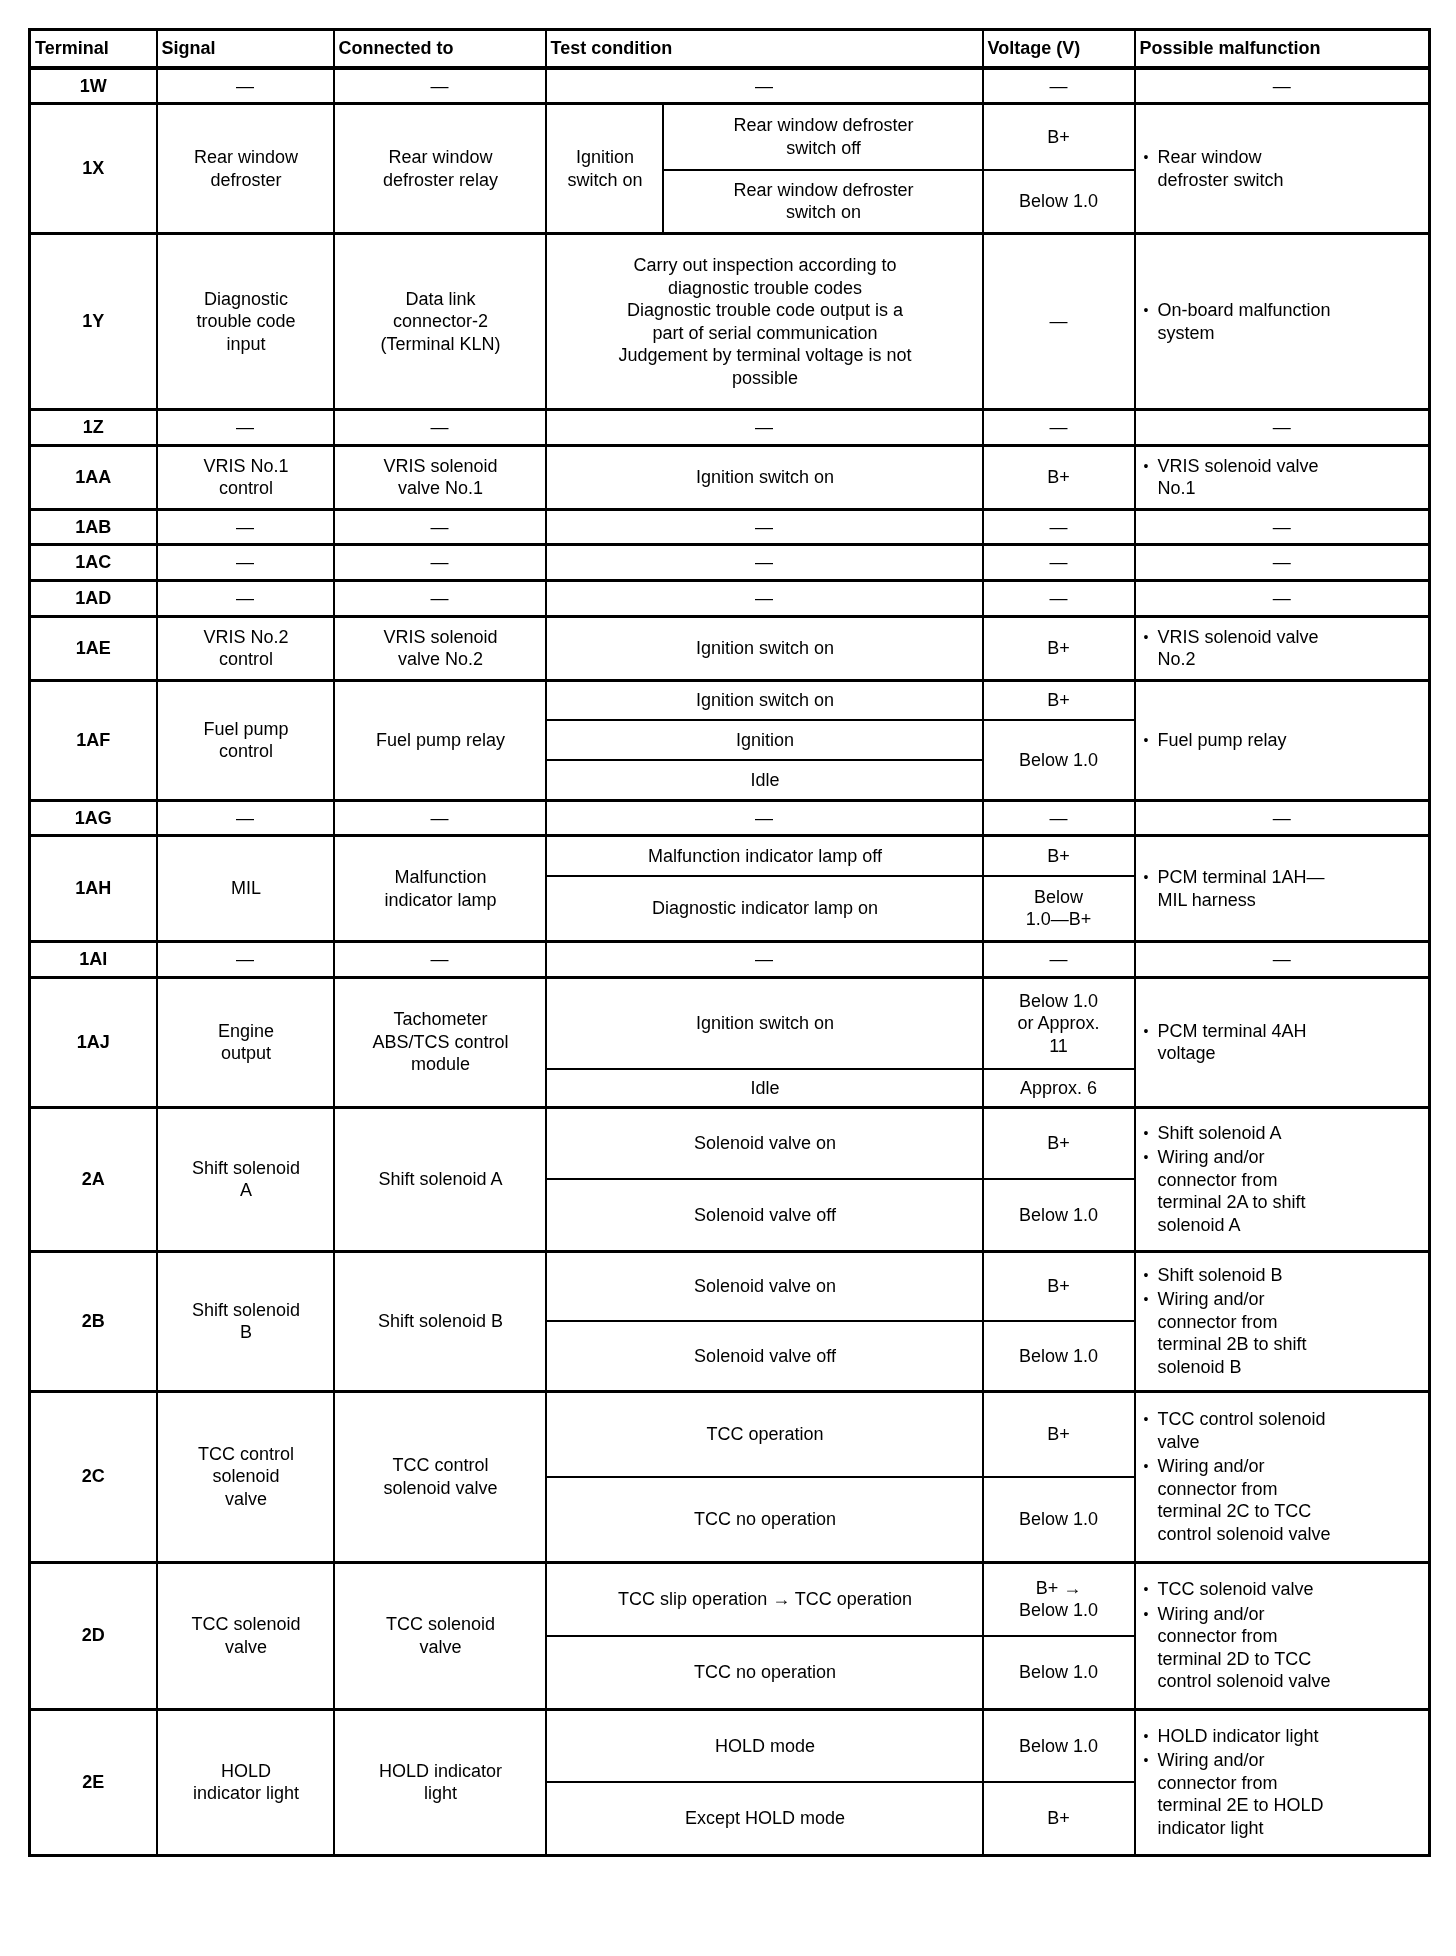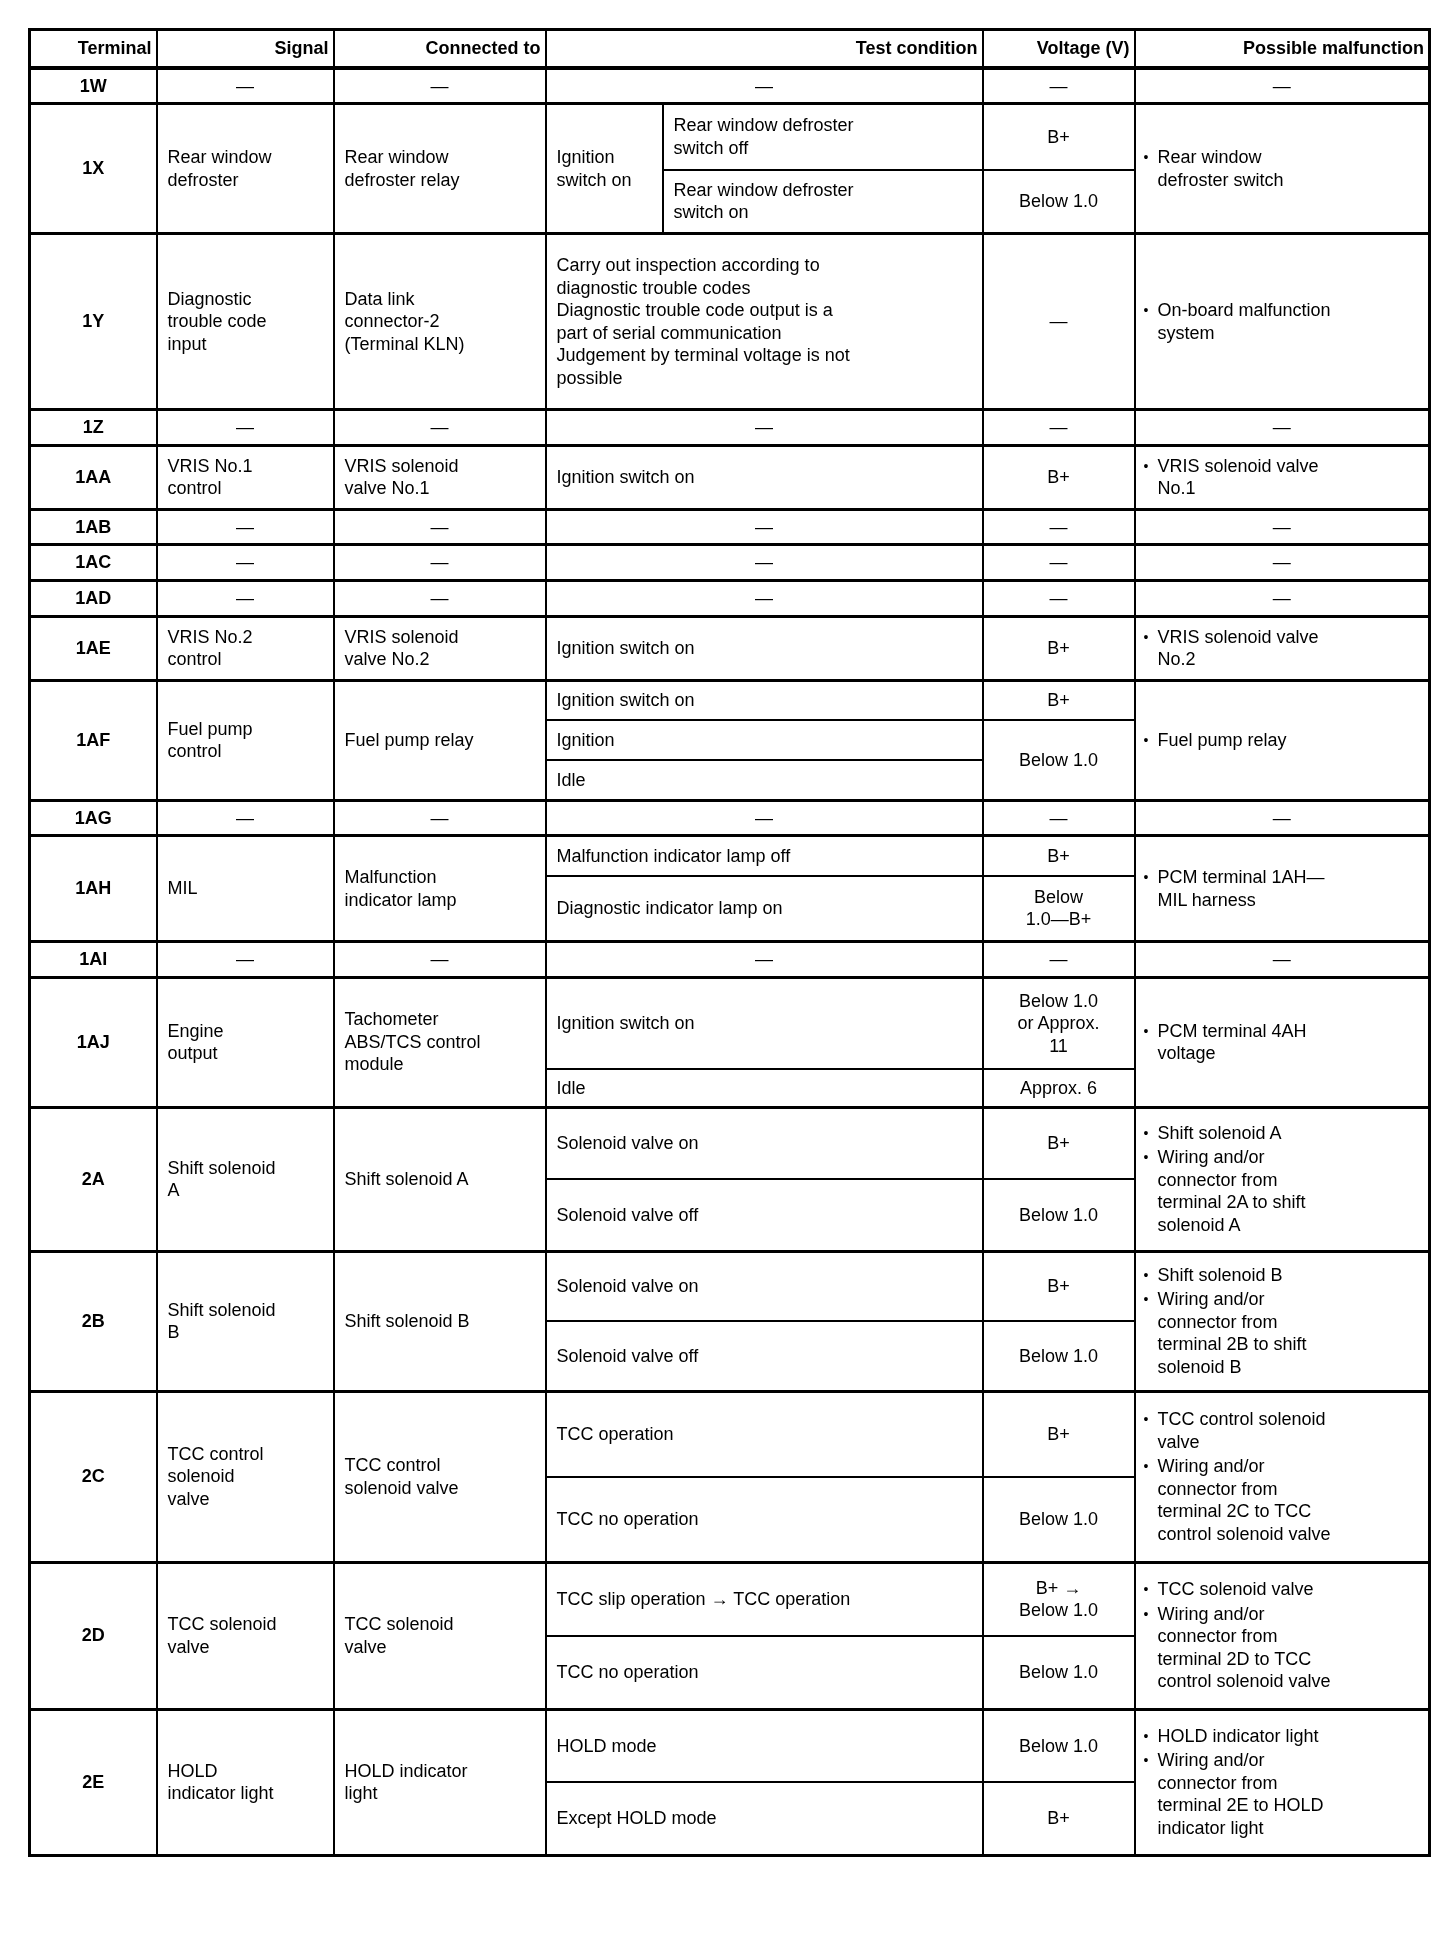--- a/index.html
+++ b/index.html
@@ -20,27 +20,27 @@
   .tv th, .tv td {
     border:2px solid #000;
     font-size:18px;
     line-height:1.25;
     vertical-align:middle;
     padding:5px 8px;
     overflow:hidden;
   }
   .tv thead th {
     font-weight:bold;
-    text-align:right;
+    text-align:left;
     border-bottom:4px solid #000;
     padding:6px 4px;
   }
   tr.grp > td { border-top:3px solid #000; }
   td.term { text-align:center; font-weight:bold; }
-  td.cell { text-align:left; padding-left:10px; }
+  td.cell { text-align:center; padding-left:10px; }
   td.volt { text-align:center; }
   td.dashc { text-align:center; }
   .pre { white-space:pre-line; }
   td.malf { text-align:left; padding:6px 6px 6px 8px; }
   .bitem { display:flex; align-items:flex-start; gap:9px; margin:2px 0; }
   .bullet { flex:0 0 auto; font-size:14px; line-height:22px; }
   .btext { white-space:pre-line; }
 </style>
 </head>
 <body>

